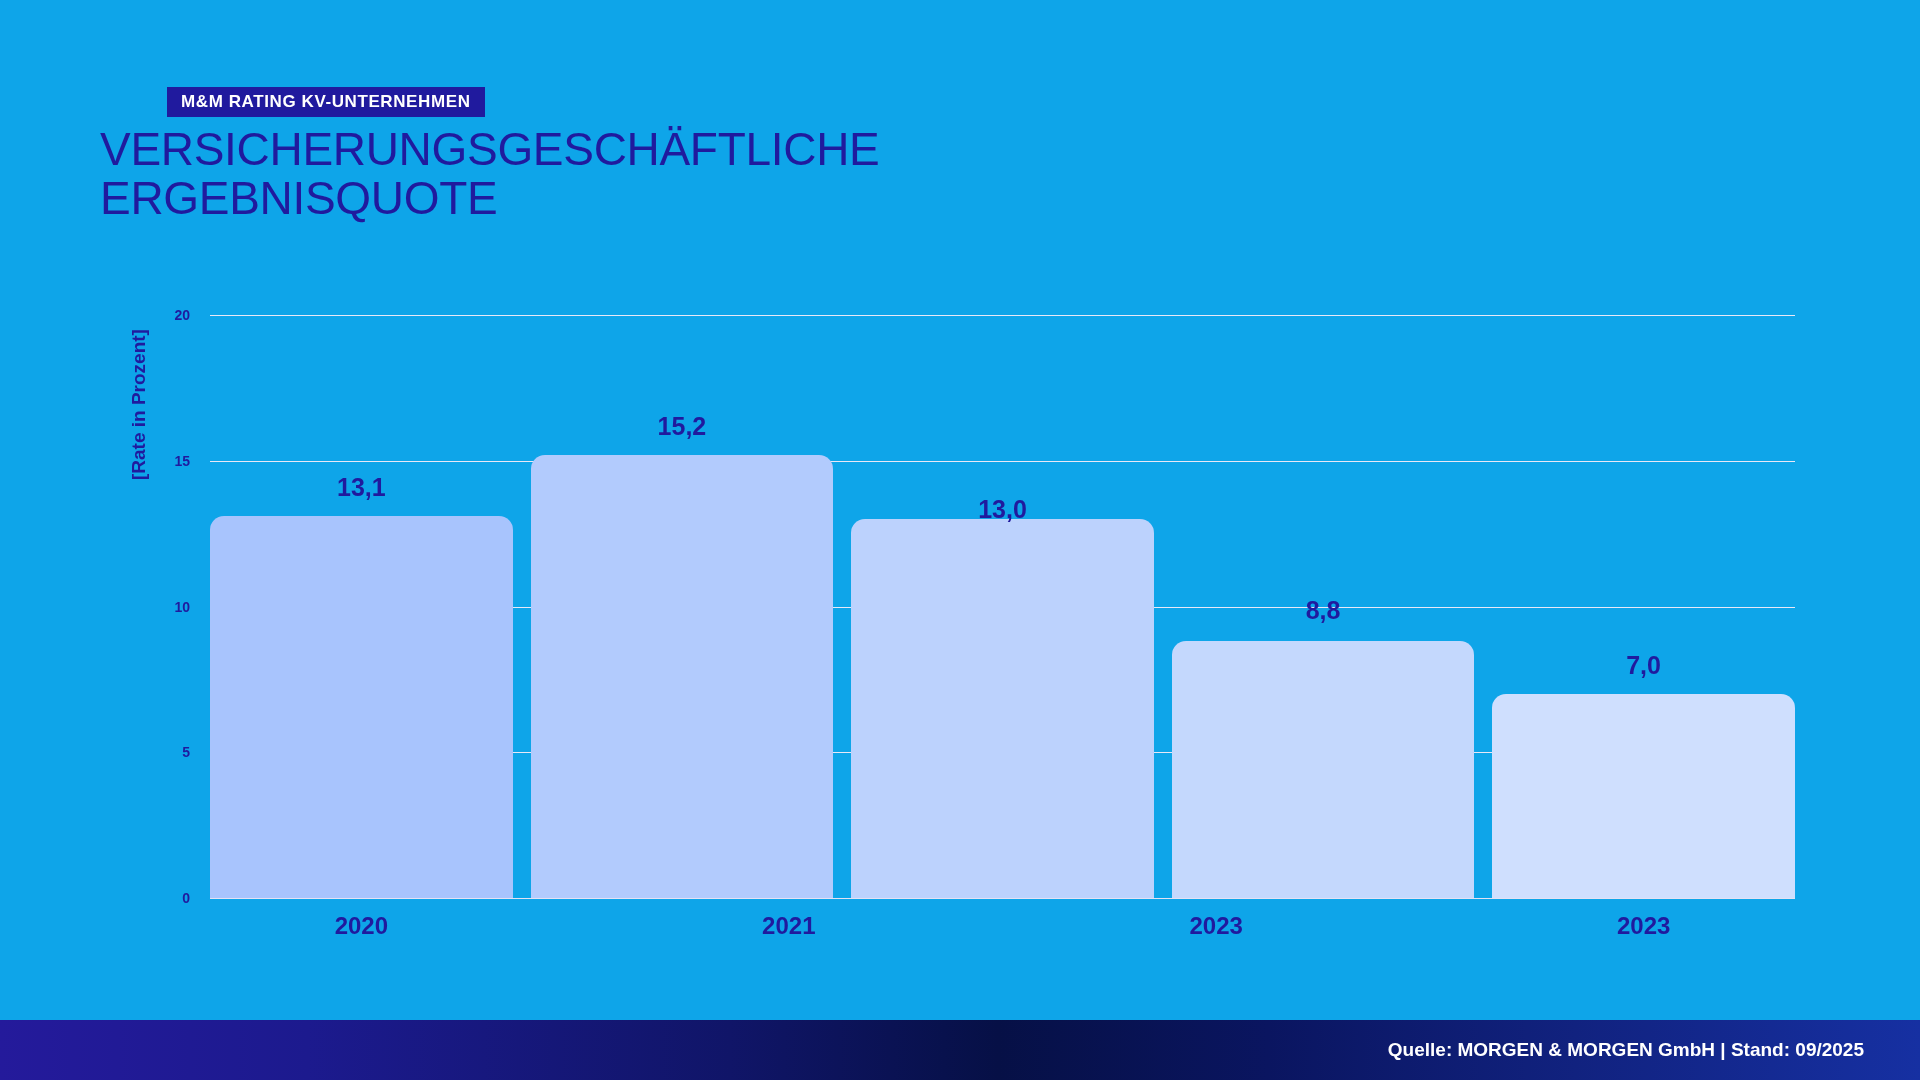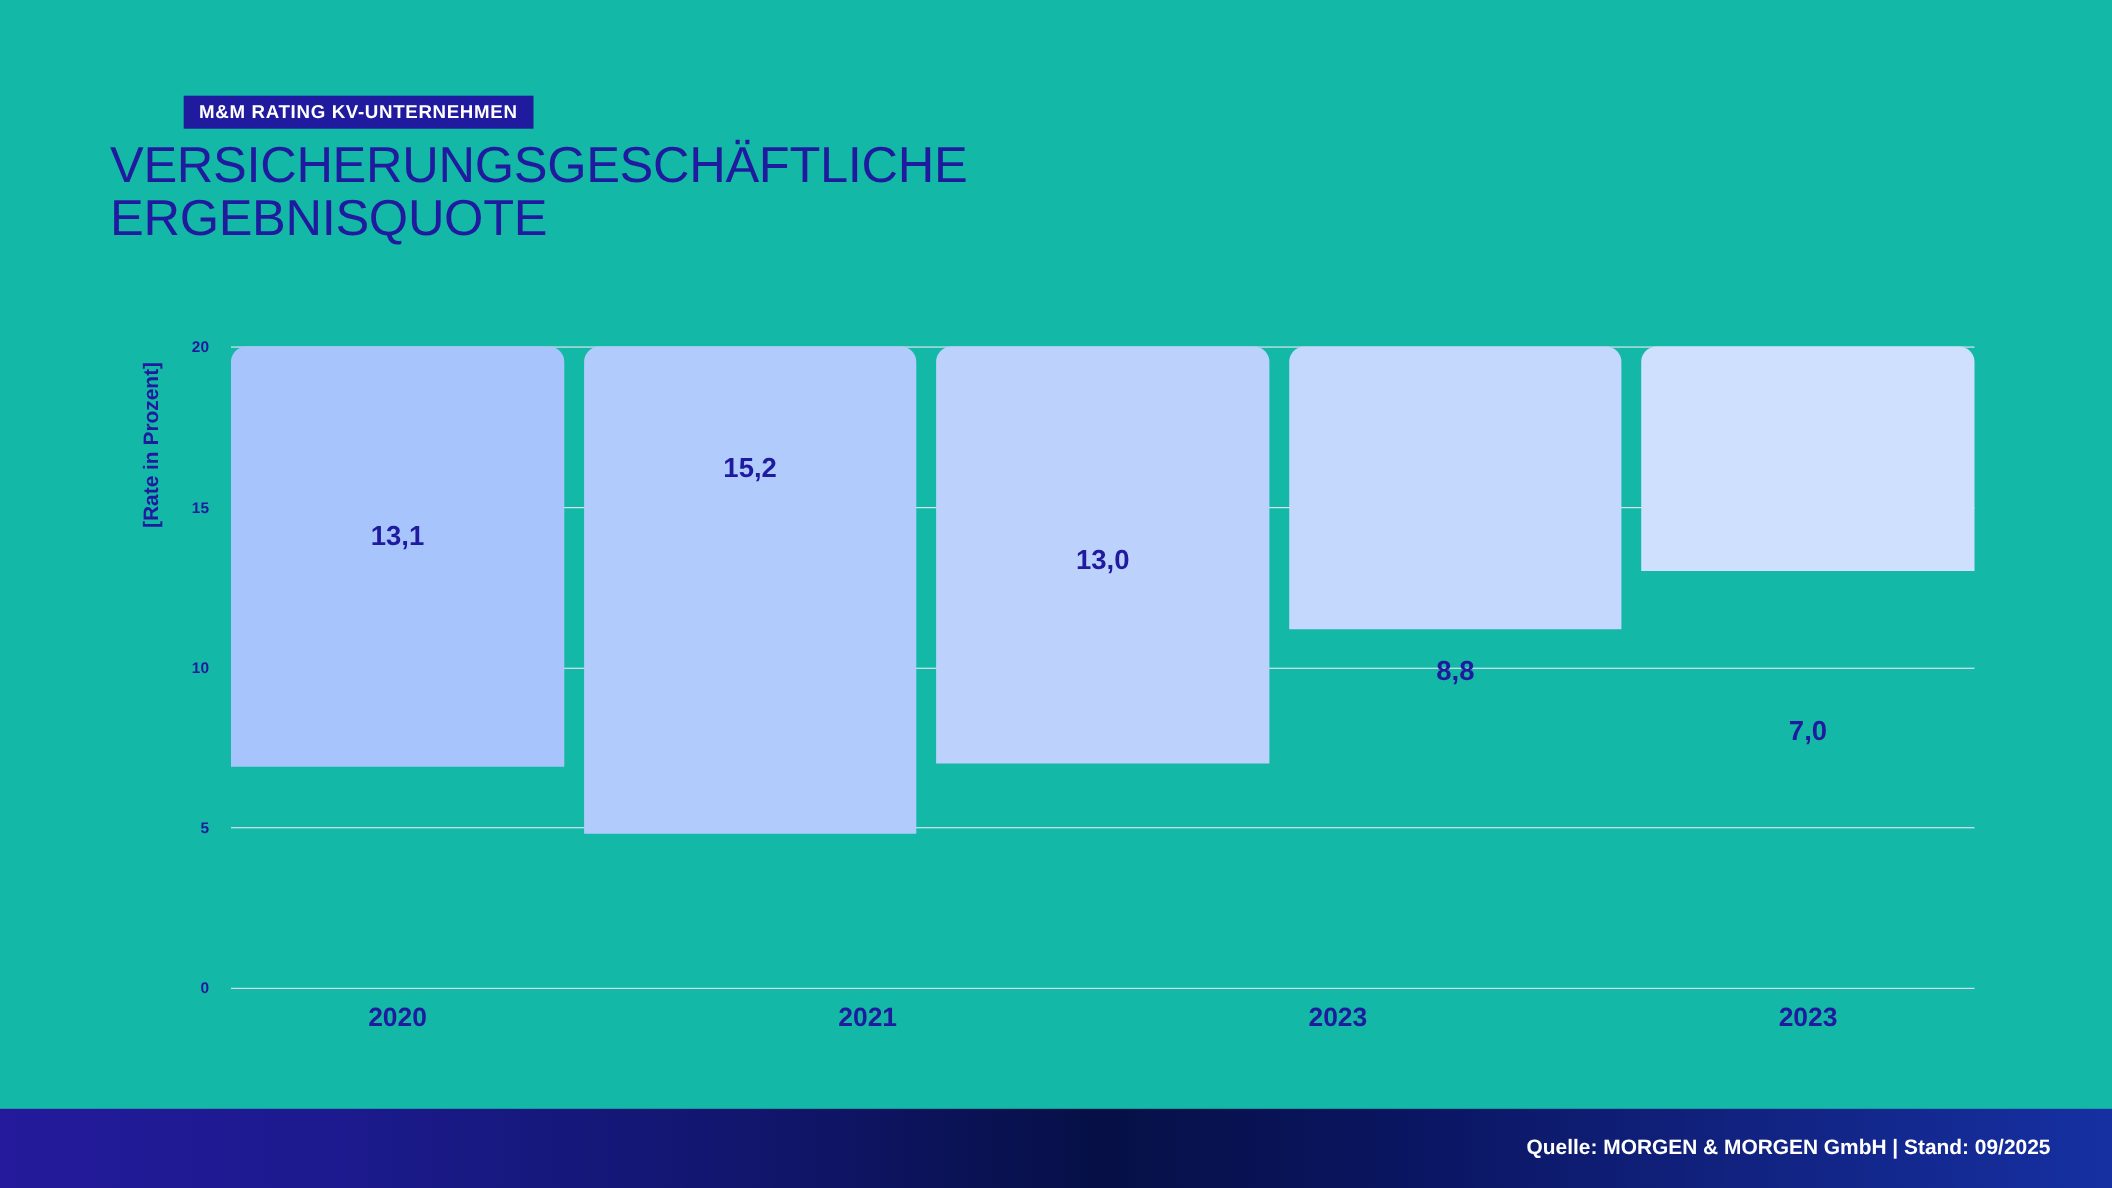--- a/index.html
+++ b/index.html
@@ -2,21 +2,21 @@
 <html><head>
 <meta charset="utf-8">
 <style>
   * { margin:0; padding:0; box-sizing:border-box; }
   html, body {
     width:1920px; height:1080px;
     background:#ffffff;
     font-family:"Liberation Sans", sans-serif;
     overflow:hidden;
   }
-  .page { position:relative; width:1920px; height:1080px; background:#14b8a6; }
+  .page { position:relative; width:1920px; height:1080px; background:#0ea5e9; }
 
   
   .header { position:absolute; left:0; top:0; width:1920px; height:260px; }
 
   .badge {
     position:absolute; left:167px; top:87px;
     background:#201a9e; color:#ffffff;
     font-size:17px; font-weight:bold;
     letter-spacing:0.6px;
     padding:6px 14px 7px 14px;
@@ -71,21 +71,21 @@
 
   .bars {
     position:absolute; left:0; top:0; width:100%; height:100%;
     display:flex; align-items:flex-end;
     justify-content:space-between;
   }
   .bar-slot {
     position:relative;
     width:19.1%;
     height:100%;
-    display:flex; flex-direction:column; 
+    display:flex; flex-direction:column; justify-content:flex-end;
     align-items:center;
   }
   .bar {
     width:100%;
     border-radius:14px 14px 0 0;
     background:#a8c4fd;
   }
   .bar-value {
     position:absolute;
     color:#201a9e;
@@ -105,21 +105,21 @@
     width:19.1%;
     text-align:center;
     color:#201a9e;
     font-size:24px;
     font-weight:bold;
   }
 
   
   .footer {
     position:absolute; left:0; bottom:0;
-    width:1920px; height:72px;
+    width:1920px; height:60px;
     background:linear-gradient(90deg,
       #241a9b 0%,
       #1c1a8e 16%,
       #101568 38%,
       #061046 52%,
       #0a1560 66%,
       #11227f 82%,
       #1630a2 100%);
     display:flex; align-items:center; justify-content:flex-end;
   }

